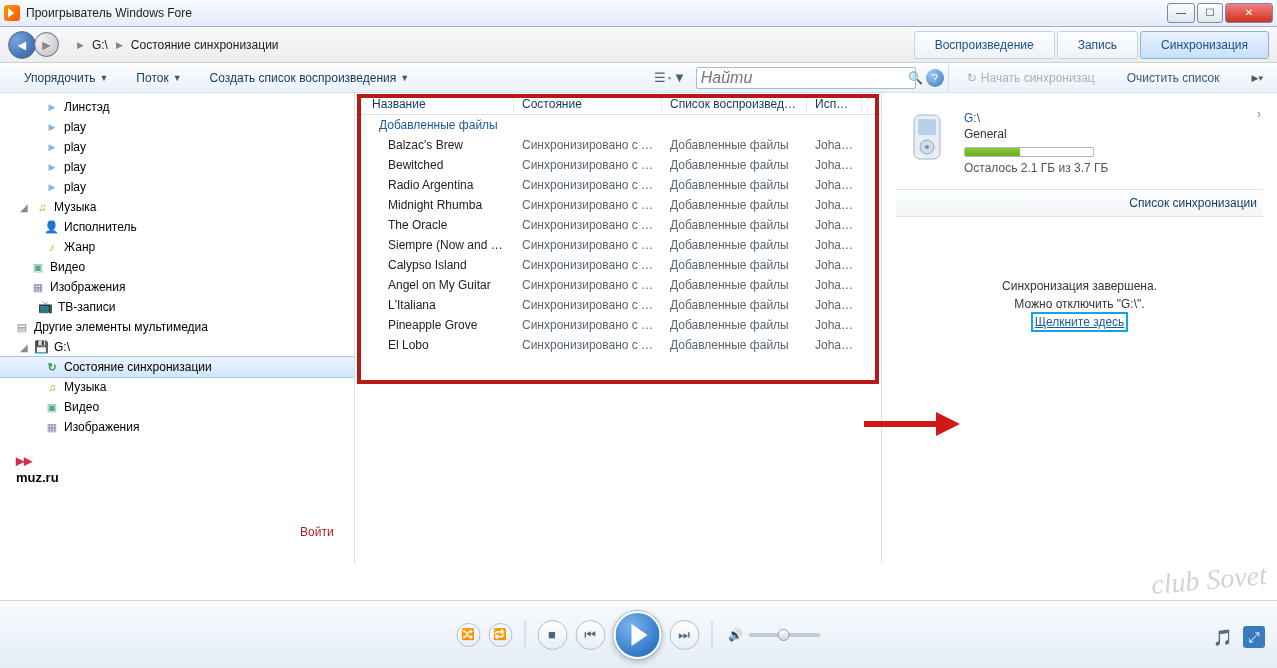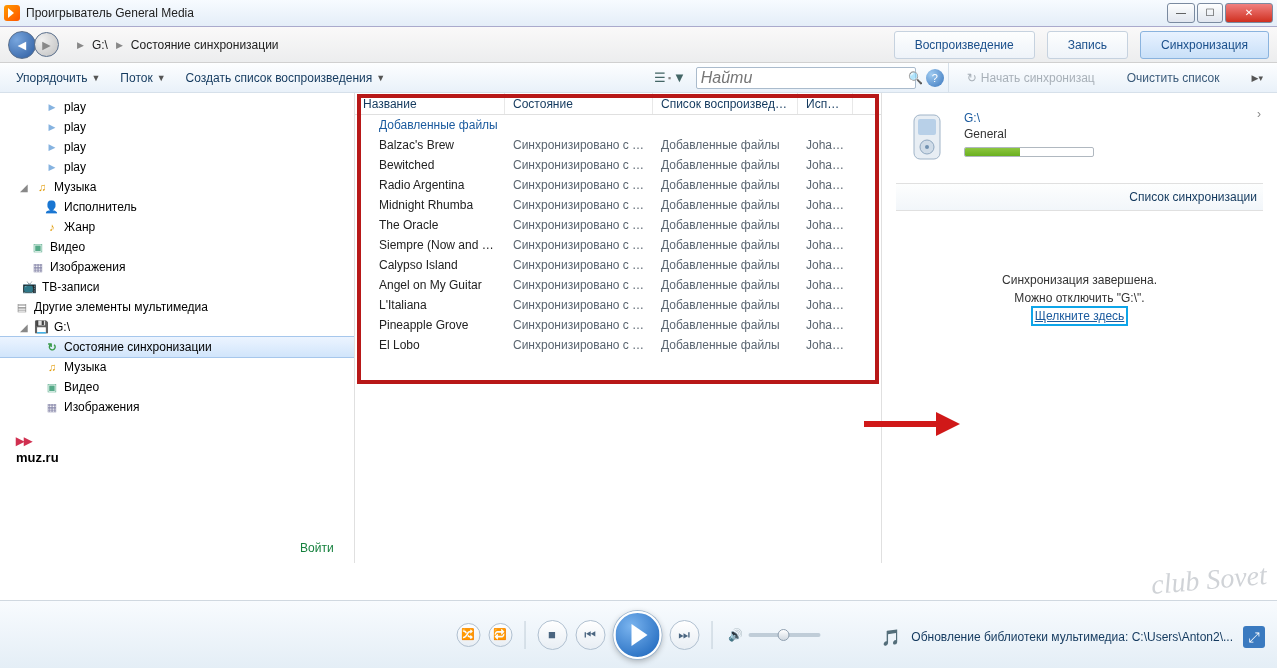--- a/index.html
+++ b/index.html
@@ -15,25 +15,25 @@
 .winbtn.close { background: linear-gradient(#f08080,#d03020); color:#fff; width: 48px;}
 .winbtn.max { width:26px; }
 .winbtn.min { width:28px; }
 
 .navbar { height: 36px; background: linear-gradient(#faf9f9,#ecedee); border-bottom:1px solid #d0d0d0; display:flex; align-items:center; padding: 0 8px; }
 .navbtn-back, .navbtn-fwd { width:28px; height:28px; border-radius:50%; background: radial-gradient(circle at 30% 30%, #78a6de, #2b5a9e); border:1px solid #5a6f8c; display:flex; align-items:center; justify-content:center; color:#fff; font-size:14px; cursor:pointer;}
 .navbtn-fwd { background: radial-gradient(circle at 30% 30%, #f0f0f0, #c0c0c0); width:25px; height:25px; margin-left:-2px; color:#888;}
 .breadcrumb { margin-left: 18px; color:#222; display:flex; align-items:center; gap:8px; }
 .breadcrumb .sep { color:#888; font-size:9px; }
 .tab-buttons { margin-left:auto; display:flex; }
-.tabbtn { padding: 6px 20px; border:1px solid #c6d2df; background:linear-gradient(#fdfefe,#eef3f9); border-radius:3px; margin-left:12px; cursor:pointer; color:#1a4f8b;}
+.tabbtn { padding: 6px 20px; border:1px solid #c6d2df; background:linear-gradient(#fdfefe,#eef3f9); border-radius:3px; margin-left:2px; cursor:pointer; color:#1a4f8b;}
 .tabbtn.active { background:linear-gradient(#e8f2ff,#c9e0f8); border-color:#8ab3de; }
 
 .toolbar { height: 30px; background: linear-gradient(#fdfeff,#e9f1f9); border-bottom:1px solid #d6e0ea; display:flex; align-items:center; padding:0 8px; gap:4px;}
-.toolbtn { padding: 4px 8px; color:#13395e; display:flex; align-items:center; gap:4px; cursor:pointer; border-radius:2px;}
+.toolbtn { padding: 4px 8px; color:#13395e; display:flex; align-items:center; gap:4px; cursor:pointer; border-radius:2px;margin-left:8px;}
 .dd { font-size:9px; color:#555; }
 .toolbar-spacer { flex:1; }
 .viewmode { display:flex; align-items:center; gap:2px; margin-right:6px;}
 .viewmode span { color:#466; font-size:13px;}
 .searchbox { width:220px; height:22px; border:1px solid #abc; border-radius:2px; display:flex; align-items:center; padding:0 4px; background:#fff;}
 .searchbox input { border:none; outline:none; flex:1; font-style:italic; color:#888; font-size:16px;}
 .help-icon { width:18px; height:18px; border-radius:50%; background:radial-gradient(circle at 30% 30%,#9ecaf0,#3a76be); color:#fff; text-align:center; line-height:18px; margin-left:6px; font-size:11px; cursor:pointer;}
 .sync-toolbar { display:flex; align-items:center; gap:20px; padding-left:12px; border-left:1px solid #d6e0ea; height:100%;}
 .graybtn { color:#a8b0b8; display:flex; align-items:center; gap:4px; padding:4px 6px;}
 .graybtn2 { color:#3a5a7a; display:flex; align-items:flex-start; gap:4px; padding:4px 6px; cursor:pointer;}
@@ -54,27 +54,27 @@
 .ticon.genre::before { content:"♪"; color:#e09800;}
 .ticon.video::before { content:"▣"; color:#5a8;}
 .ticon.image::before { content:"▦"; color:#88a;}
 .ticon.tv::before { content:"📺"; font-size:12px;}
 .ticon.other::before { content:"▤"; color:#888;}
 .ticon.drive::before { content:"💾"; font-size:12px;}
 .ticon.sync::before { content:"↻"; color:#3a9a4a; font-weight:bold;}
 .muzru { margin: 14px 0 0 16px; }
 .muzru-icon { font-weight:bold; color:#000; font-size:14px;}
 .muzru-icon .arrow { color:#d03050; font-size:16px;}
-.login-link { position:absolute; bottom:8px; left:300px; color:#15803d; cursor:pointer;}
+.login-link { position:absolute; bottom:24px; left:300px; color:#b91c1c; cursor:pointer;}
 
 .main-list { flex:1; position:relative; }
 .red-box { position:absolute; top:1px; left:2px; right:2px; height:290px; border:4px solid #b81818; pointer-events:none; z-index:5;}
 .list-header { display:flex; height:22px; border-bottom:1px solid #e0e0e0; }
 .list-header > div { padding:4px 8px; color:#13395e; border-right:1px solid #e8e8e8; overflow:hidden; white-space:nowrap; text-overflow:ellipsis;}
-.col-title { width:150px; }
+.col-title { width:150px;margin-left:9px; }
 .col-status { width:148px; }
 .col-playlist { width:145px; }
 .col-artist { width:55px; }
 .list-body { }
 .group-header { padding:3px 8px 3px 24px; color:#1a5a9e; }
 .list-row { display:flex; padding:2px 0; cursor:pointer;}
 .list-row > div { padding:1px 8px; color:#5a6570; overflow:hidden; white-space:nowrap; text-overflow:ellipsis;}
 .list-row .col-title { padding-left:24px; color:#222;}
 
 .sync-panel { width: 396px; border-left:1px solid #e0e0e0; padding: 10px 14px; position:relative;}
@@ -111,21 +111,21 @@
 
 .watermark { position:absolute; right:10px; bottom: 72px; font-family: cursive; font-size:28px; color:rgba(120,130,140,0.35); font-style:italic; transform:rotate(-5deg); pointer-events:none;}
 .sidebar { position: relative; }
 </style>
 </head>
 <body>
 
 <div class="window">
   <div class="titlebar">
     <div class="title-icon"></div>
-    <div class="titlebar-text">Проигрыватель General Media</div>
+    <div class="titlebar-text">Проигрыватель Windows Fore</div>
     <div class="window-controls">
       <div class="winbtn min">—</div>
       <div class="winbtn max">☐</div>
       <div class="winbtn close">✕</div>
     </div>
   </div>
 
   <div class="navbar">
     <div class="navbtn-back">◄</div>
     <div class="navbtn-fwd">►</div>
@@ -177,20 +177,24 @@
       <div class="graybtn2">
           <span class="dd">▶▾</span>
         </div>
     </div>
   </div>
 
   <div class="content">
     <div class="sidebar">
       <div class="tree-item indent1">
           <span class="ticon playlist"></span>
+          <span>Линстэд</span>
+        </div>
+      <div class="tree-item indent1">
+          <span class="ticon playlist"></span>
           <span>play</span>
         </div>
       <div class="tree-item indent1">
           <span class="ticon playlist"></span>
           <span>play</span>
         </div>
       <div class="tree-item indent1">
           <span class="ticon playlist"></span>
           <span>play</span>
         </div>
@@ -212,21 +216,21 @@
           <span>Жанр</span>
         </div>
       <div class="tree-item" style="padding-left:30px">
           <span class="ticon video"></span>
           <span>Видео</span>
         </div>
       <div class="tree-item" style="padding-left:30px">
           <span class="ticon image"></span>
           <span>Изображения</span>
         </div>
-      <div class="tree-item" style="padding-left:22px">
+      <div class="tree-item" style="padding-left:38px">
           <span class="ticon tv"></span>
           <span>ТВ-записи</span>
         </div>
       <div class="tree-item" style="padding-left:14px">
           <span class="ticon other"></span>
           <span>Другие элементы мультимедиа</span>
         </div>
       <div class="tree-item" style="padding-left:20px">
           <span class="expand">◢</span>
           <span class="ticon drive"></span>
@@ -344,20 +348,21 @@
               <circle cx="23" cy="36" r="7" fill="#d0dce8" stroke="#90a8c0"></circle>
               <circle cx="23" cy="36" r="2" fill="#7090b0"></circle>
             </svg>
         </div>
         <div class="device-text">
           <div class="device-link">G:\</div>
           <div class="device-name">General</div>
           <div class="capacity-bar">
               <div class="capacity-fill"></div>
             </div>
+          <div class="capacity-text">Осталось 2.1 ГБ из 3.7 ГБ</div>
         </div>
       </div>
       <div class="sync-list-header">Список синхронизации</div>
       <div class="sync-status-msg">
         <div>Синхронизация завершена.</div>
         <div>Можно отключить "G:\".</div>
         <div><span class="click-link">Щелкните здесь</span></div>
       </div>
       <div class="red-arrow">
         <svg viewBox="0 0 96 30">
@@ -382,17 +387,16 @@
       <div class="pc-divider"></div>
       <div class="volume-group">
         <span style="color:#4a6580;">🔊</span>
         <div class="vol-slider">
             <div class="vol-knob"></div>
           </div>
       </div>
     </div>
     <div class="status-bar">
       <span class="sicon">🎵</span>
-      <span>Обновление библиотеки мультимедиа: C:\Users\Anton2\...</span>
       <div class="switch-icon">⤢</div>
     </div>
   </div>
 </div>
 
 </body></html>

